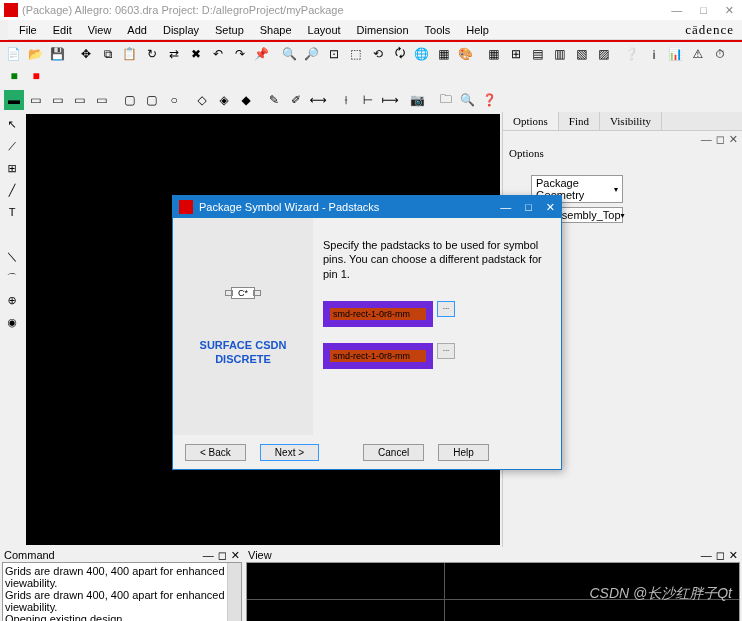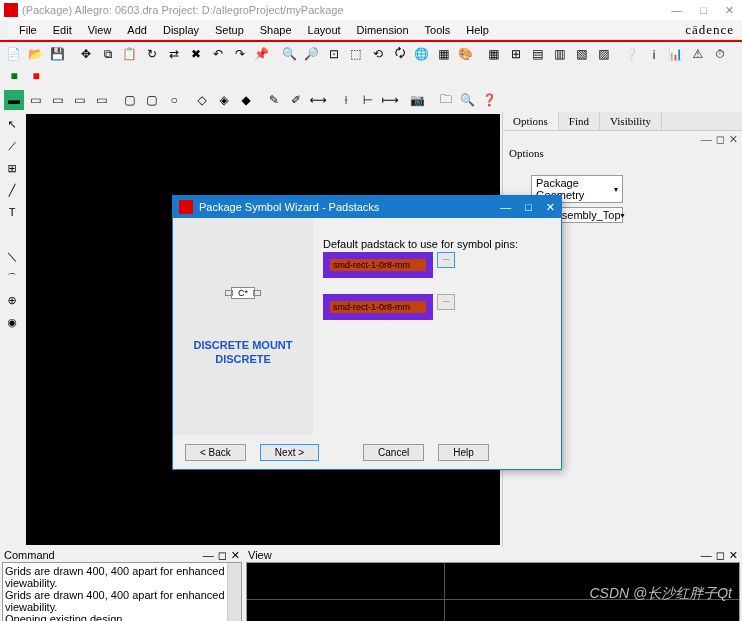--- a/index.html
+++ b/index.html
@@ -267,26 +267,26 @@
     <div class="dlg-win-btns">
       <span>—</span>
       <span>□</span>
       <span>✕</span>
     </div>
   </div>
   <div class="dlg-body">
     <div class="dlg-left">
       <div class="dlg-chip">C*</div>
       <div class="dlg-left-label">
-        <div>DISCRETE MOUNT</div>
+        <div>SURFACE CSDN</div>
         <div>DISCRETE</div>
       </div>
     </div>
     <div class="dlg-right">
-      <div class="dlg-field-label">Default padstack to use for symbol pins:</div>
+      <div class="dlg-instr">Specify the padstacks to be used for symbol pins. You can choose a different padstack for pin 1.</div>
       <div class="dlg-field-row">
         <div class="dlg-input">smd-rect-1-0r8-mm</div>
         <div class="dlg-browse hl">...</div>
       </div>
       <div class="dlg-field-row">
         <div class="dlg-input">smd-rect-1-0r8-mm</div>
         <div class="dlg-browse">...</div>
       </div>
     </div>
   </div>

